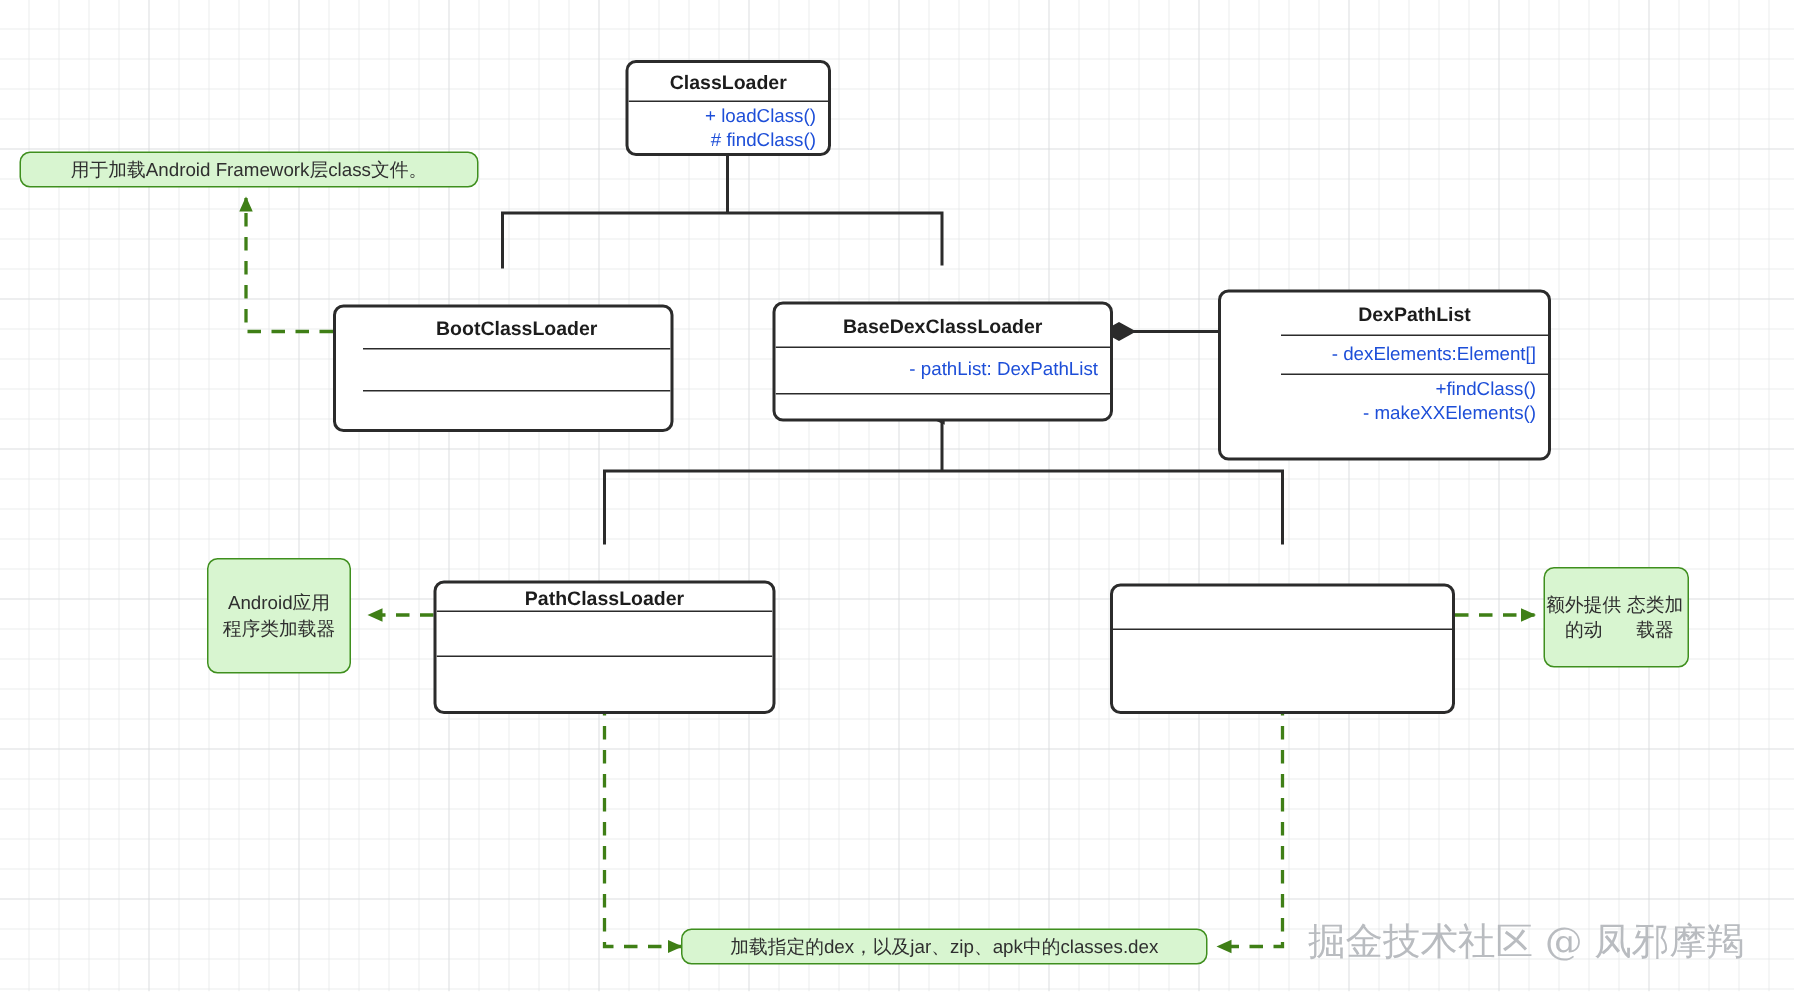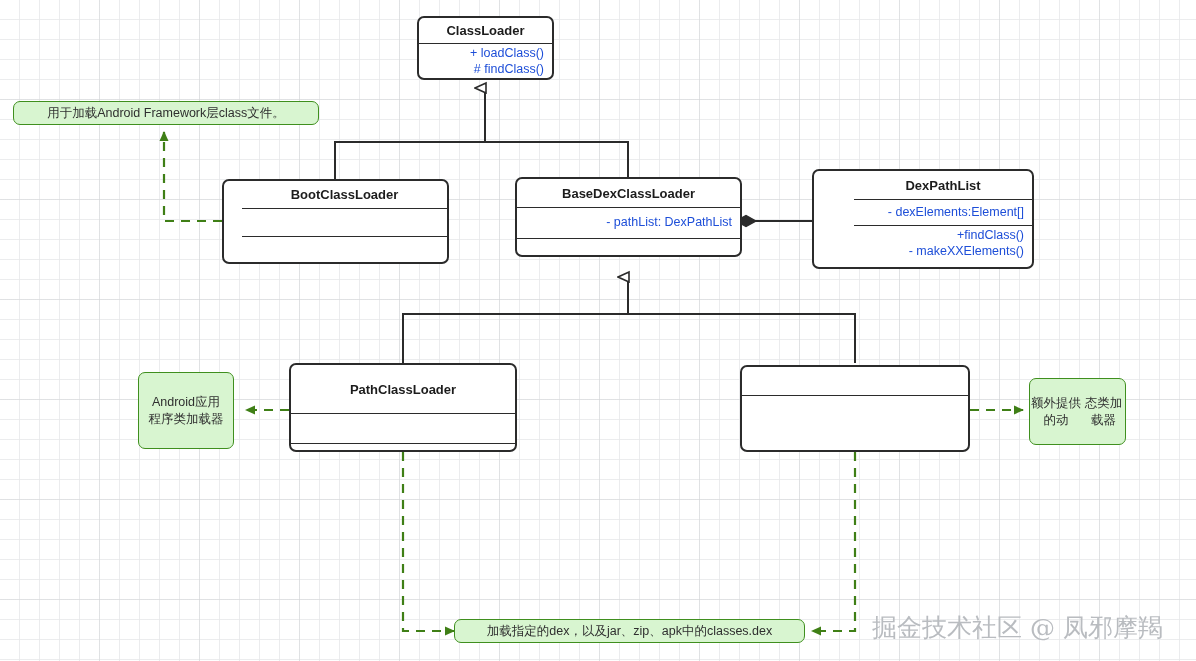--- a/index.html
+++ b/index.html
@@ -34,20 +34,21 @@
     width: 1196px; height: 661px;
     pointer-events: none;
   }
   .uml-class {
     position: absolute;
     background: #ffffff;
     border: 2px solid #2b2b2b;
     border-radius: 7px;
     overflow: hidden;
     z-index: 5;
+    margin-top: 24px;
   }
   .uml-title {
     text-align: center;
     font-weight: bold;
     color: #1c1c1c;
     border-bottom: 1.5px solid #2b2b2b;
     white-space: nowrap;
     display: flex;
     align-items: center;
     justify-content: center;
@@ -152,33 +153,33 @@
   </div>
 
   <div class="uml-class" style="left:515px; top:177px; width:227px; height:80px;">
     <div class="uml-title" style="height:29px; font-size:13px;">BaseDexClassLoader</div>
     <div class="uml-compartment" style="height:31px; font-size:12.5px;">
       <div class="line">- pathList: DexPathList</div>
     </div>
     <div class="uml-compartment" style="height:24px; font-size:12.5px;"></div>
   </div>
 
-  <div class="uml-class" style="left:812px; top:169px; width:222px; height:100px;padding-left:40px;">
+  <div class="uml-class" style="left:812px; top:169px; width:222px; height:114px;padding-left:40px;">
     <div class="uml-title" style="height:29px; font-size:13px;">DexPathList</div>
     <div class="uml-compartment" style="height:26px; font-size:12.5px;">
       <div class="line">- dexElements:Element[]</div>
     </div>
     <div class="uml-compartment" style="height:35px; font-size:12.5px;">
       <div class="line">+findClass()</div>
       <div class="line">- makeXXElements()</div>
     </div>
   </div>
 
   <div class="uml-class" style="left:289px; top:363px; width:228px; height:89px;">
-    <div class="uml-title" style="height:49px; font-size:13px;">PathClassLoader</div>
+    <div class="uml-title" style="height:19px; font-size:13px;">PathClassLoader</div>
     <div class="uml-compartment" style="height:30px; font-size:12.5px;"></div>
     <div class="uml-compartment" style="height:26px; font-size:12.5px;"></div>
   </div>
 
   <div class="uml-class" style="left:740px; top:365px; width:230px; height:87px;">
     <div class="uml-compartment" style="height:29px; font-size:12.5px;"></div>
     <div class="uml-compartment" style="height:26px; font-size:12.5px;"></div>
   </div>
 
   <div class="note" style="left:138px; top:372px; width:96px; height:77px; font-size:12.5px; flex-direction:column;">

